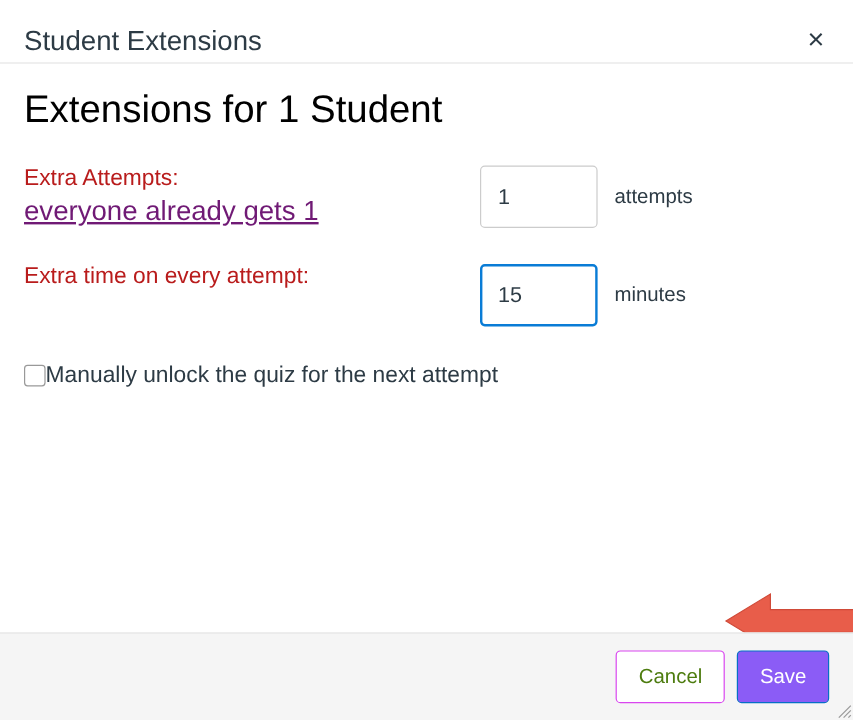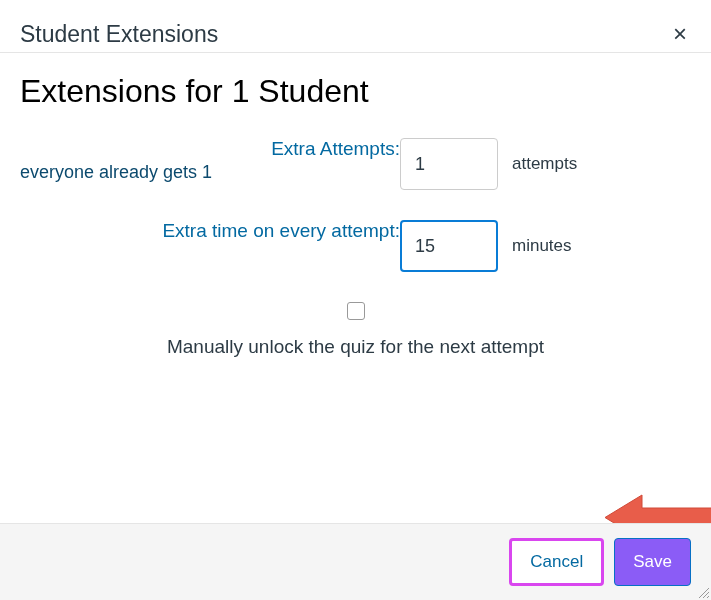--- a/index.html
+++ b/index.html
@@ -48,27 +48,27 @@
       display: flex;
       align-items: flex-start;
       margin-bottom: 30px;
       position: relative;
     }
     .label-group {
       flex: 0 0 380px;
     }
     .field-label {
       font-size: 19px;
-      color: #0369a1;
+      color: #b91c1c;
       margin-bottom: 2px;
-      text-align: right;
     }
     .field-sublabel {
-      font-size: 18px;
-      color: #0c4a6e;
+      font-size: 23px;
+      color: #701a75;
+      text-decoration: underline;
     }
     .input-group {
       display: flex;
       align-items: center;
       gap: 14px;
     }
     .num-input {
       width: 98px;
       height: 52px;
       font-size: 18px;
@@ -90,23 +90,21 @@
     .hint-text {
       font-size: 15px;
       color: #7a7a7a;
       line-height: 1.5;
       margin-top: 28px;
       margin-bottom: 24px;
     }
     .checkbox-row {
       display: flex;
       align-items: center;
-      gap: 16px;
       margin-bottom: 20px;
-      flex-direction: column;
     }
     .checkbox {
       width: 18px;
       height: 18px;
       border: 1.5px solid #999;
       border-radius: 3px;
       cursor: pointer;
       flex-shrink: 0;
     }
     .checkbox-label {
@@ -128,22 +126,22 @@
     }
     .btn {
       padding: 11px 18px;
       font-size: 17px;
       border-radius: 4px;
       cursor: pointer;
       font-family: inherit;
     }
     .btn-cancel {
       background: #fff;
-      border: 3px solid #d946ef;
-      color: #0369a1;
+      border: 1px solid #d946ef;
+      color: #4d7c0f;
     }
     .btn-save {
       background: #8b5cf6;
       border: 1px solid #0770c5;
       color: #fff;
     }
     .arrow-annotation {
       position: absolute;
       left: 582px;
       top: 274px;

